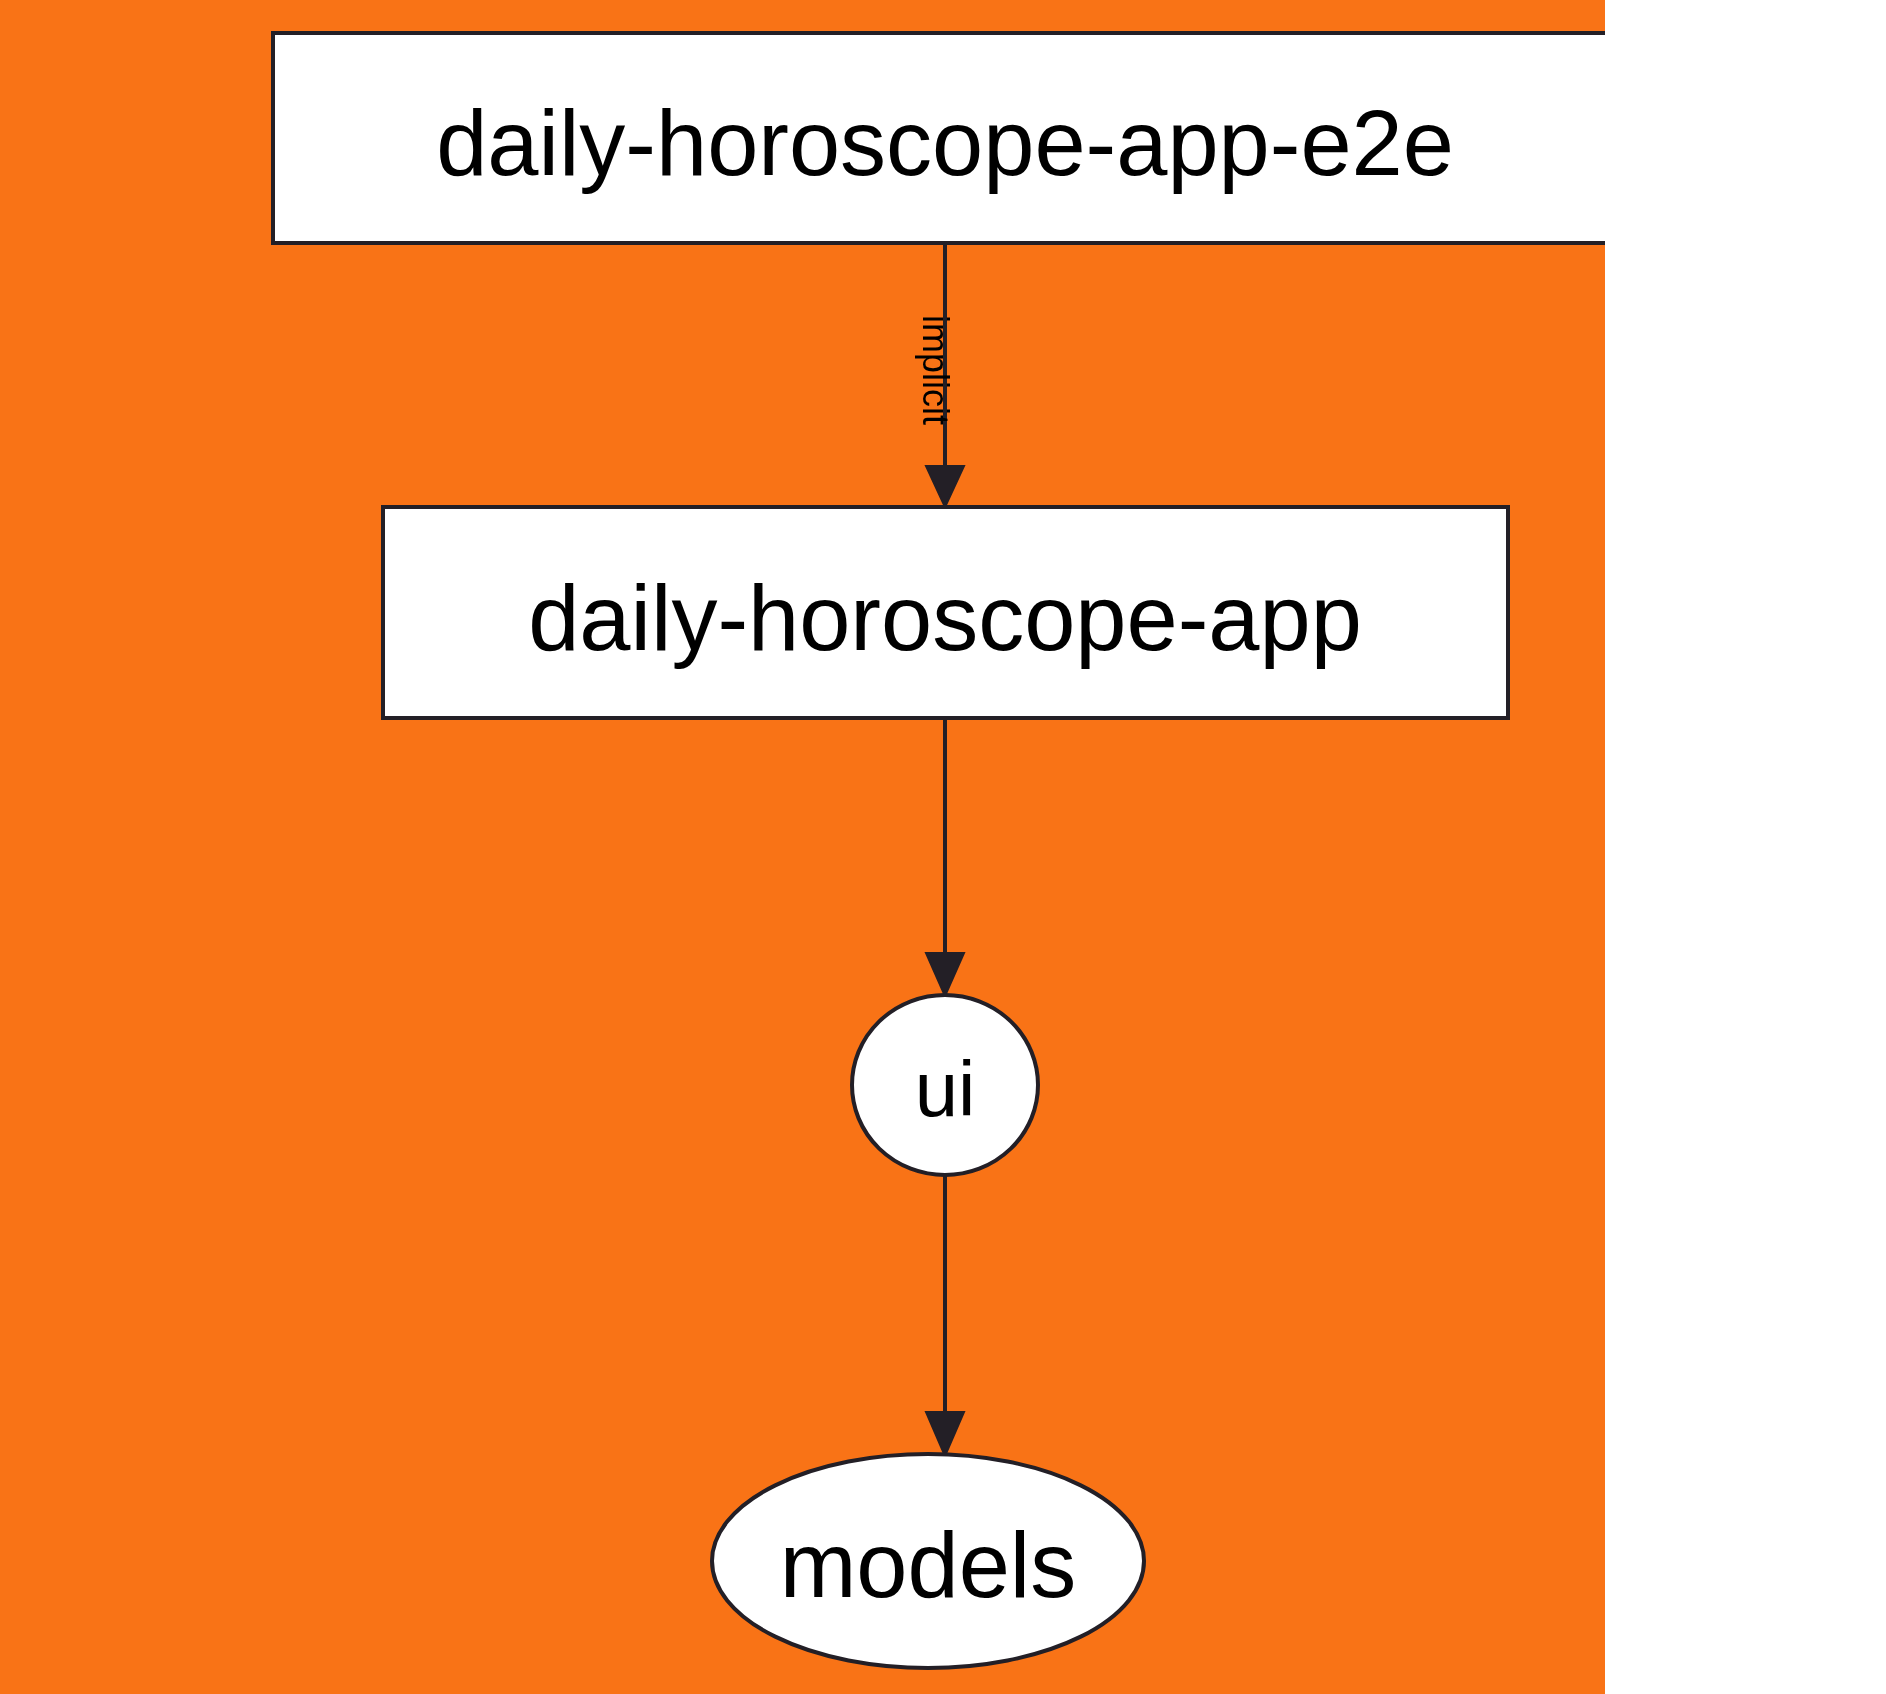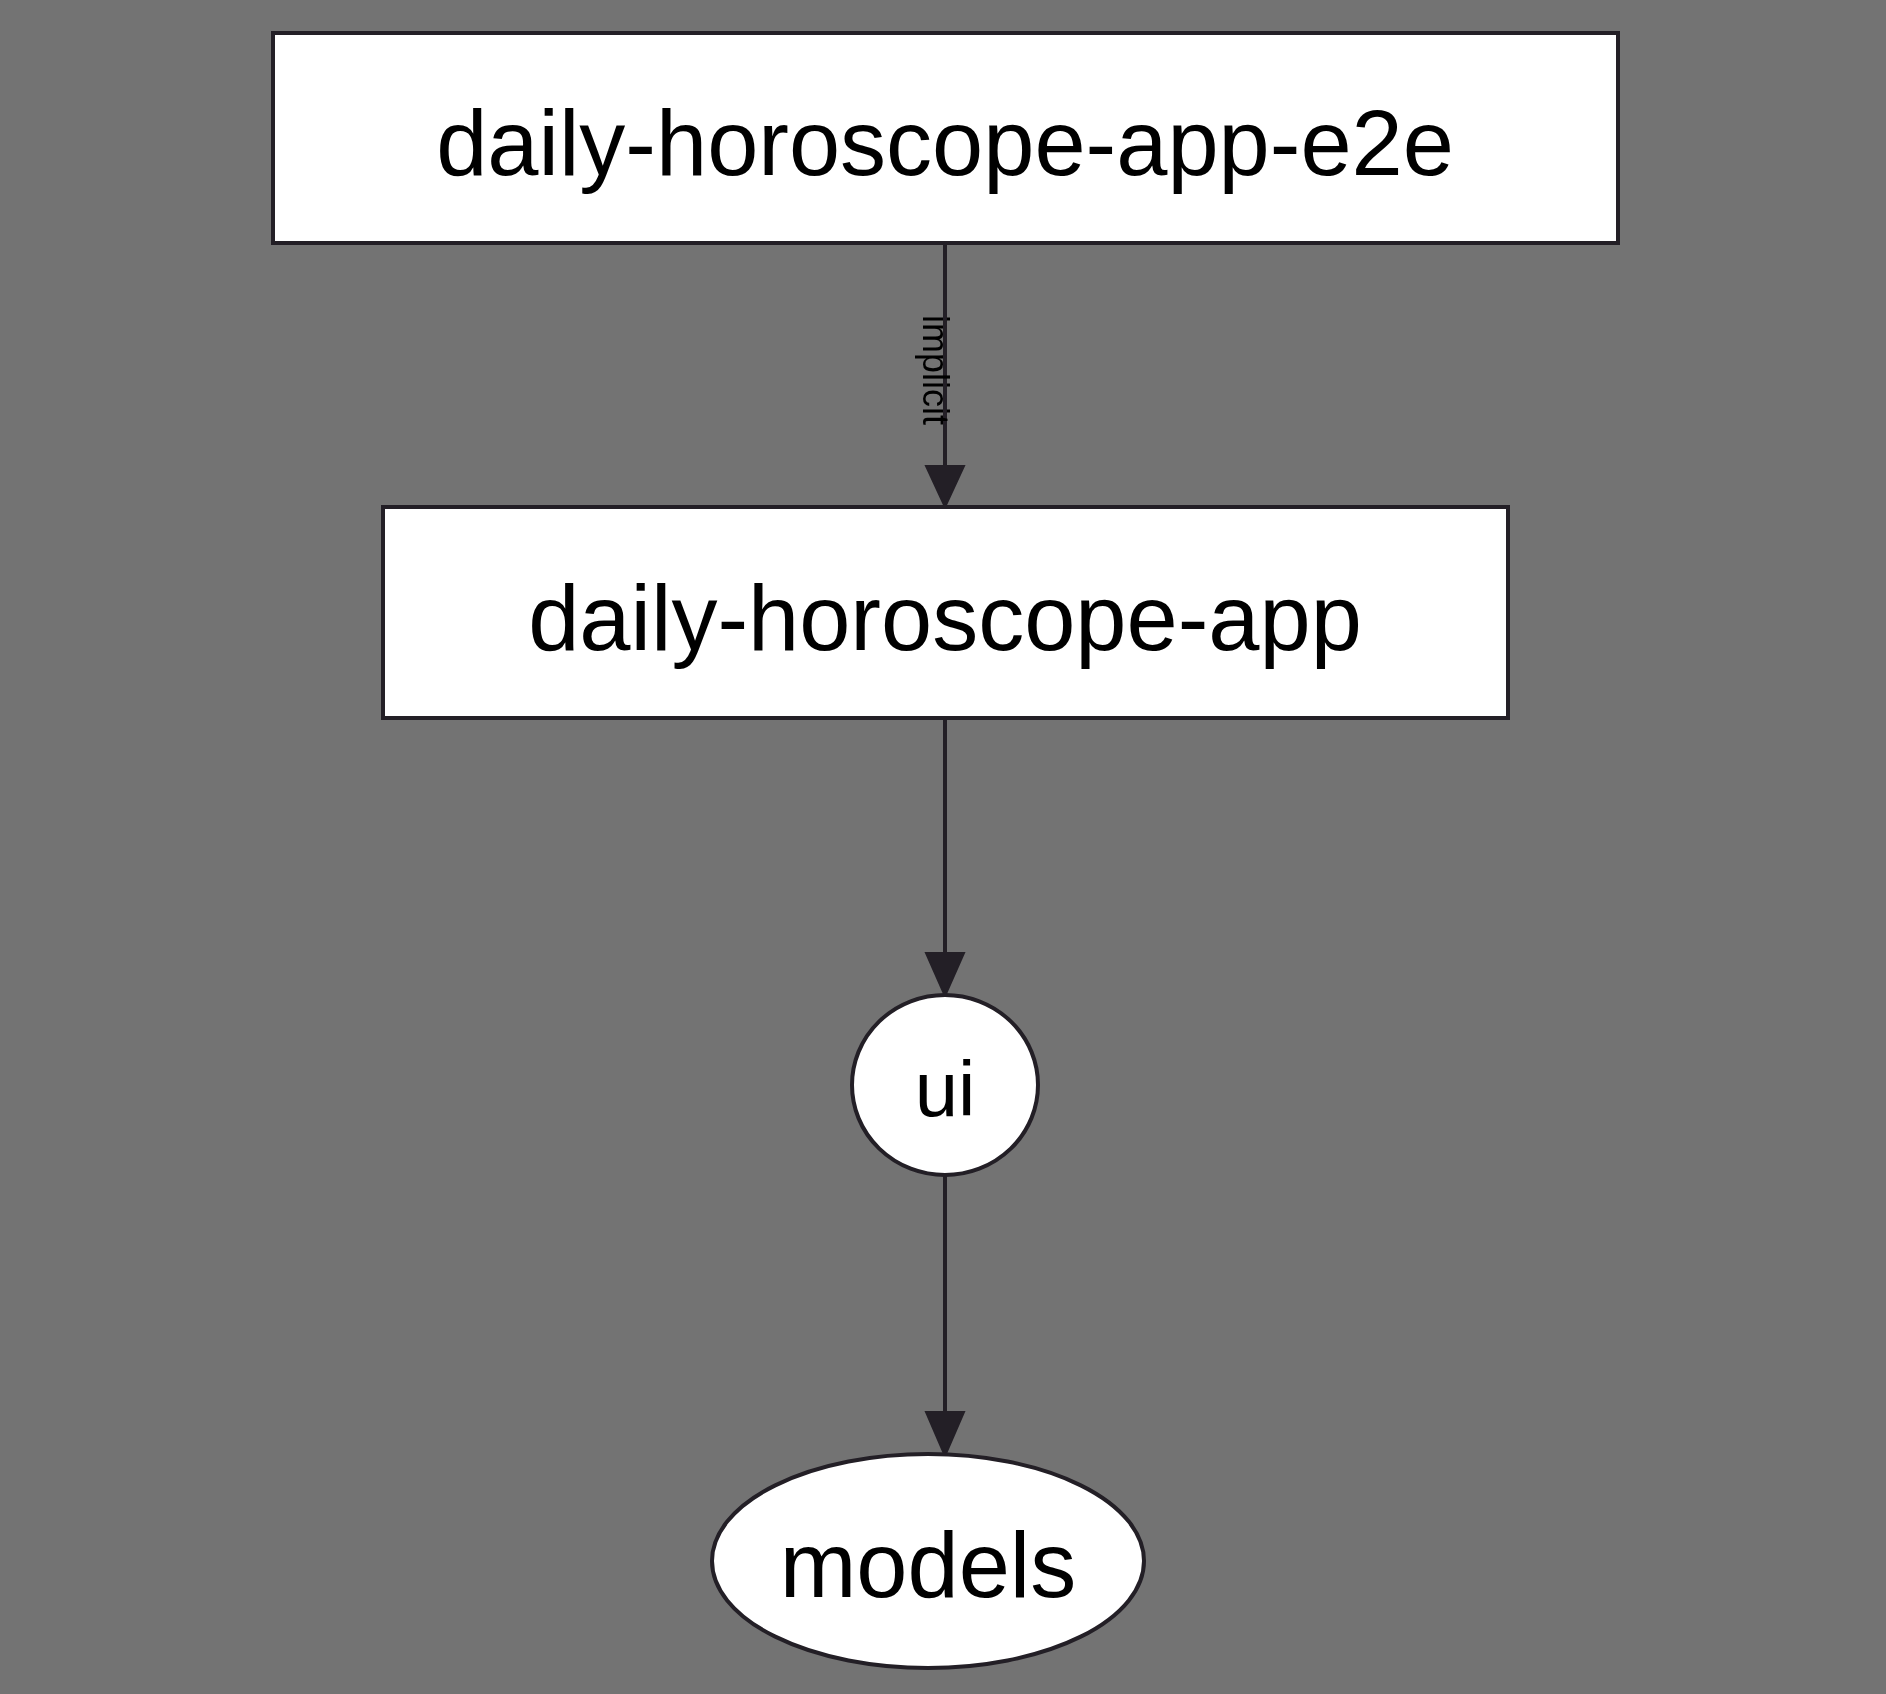--- a/index.html
+++ b/index.html
@@ -5,23 +5,23 @@
   html, body {
     margin: 0;
     padding: 0;
     background: #ffffff;
   }
   body {
     font-family: "Liberation Sans", sans-serif;
   }
   #stage {
     position: relative;
-    width: 1886px;
+    width: 1605px;
     height: 1694px;
-    background: #737373;
+    background: #f97316;
     overflow: hidden;
   }
   #graph-svg {
     position: absolute;
     left: 0;
     top: 0;
     width: 1886px;
     height: 1694px;
     display: block;
   }

